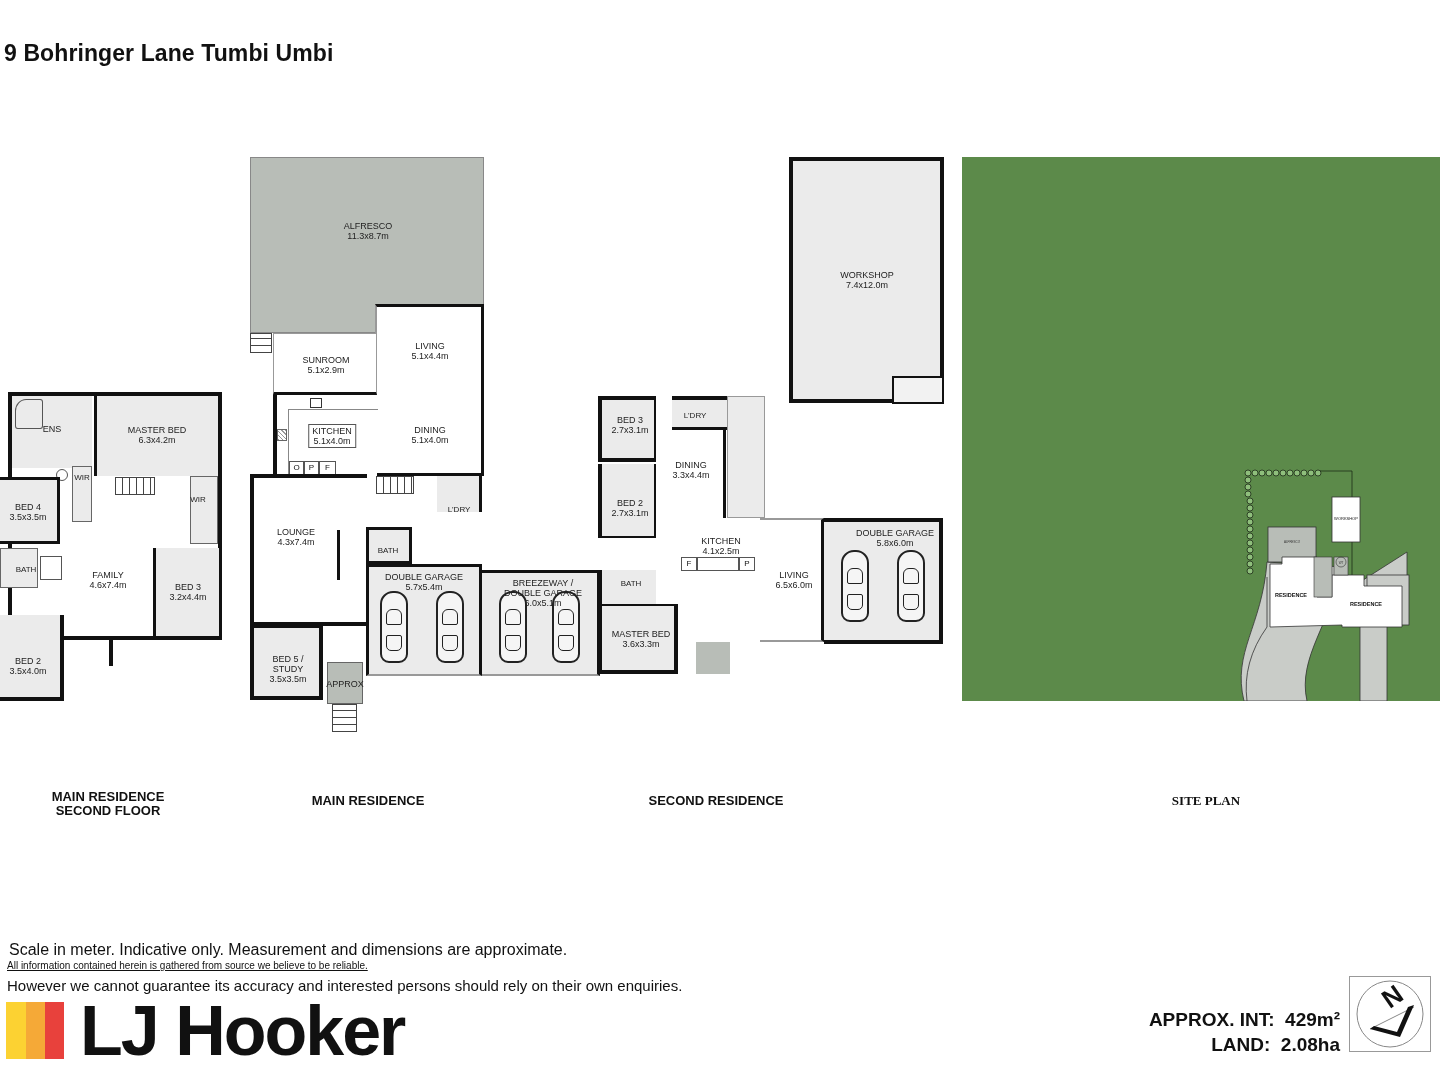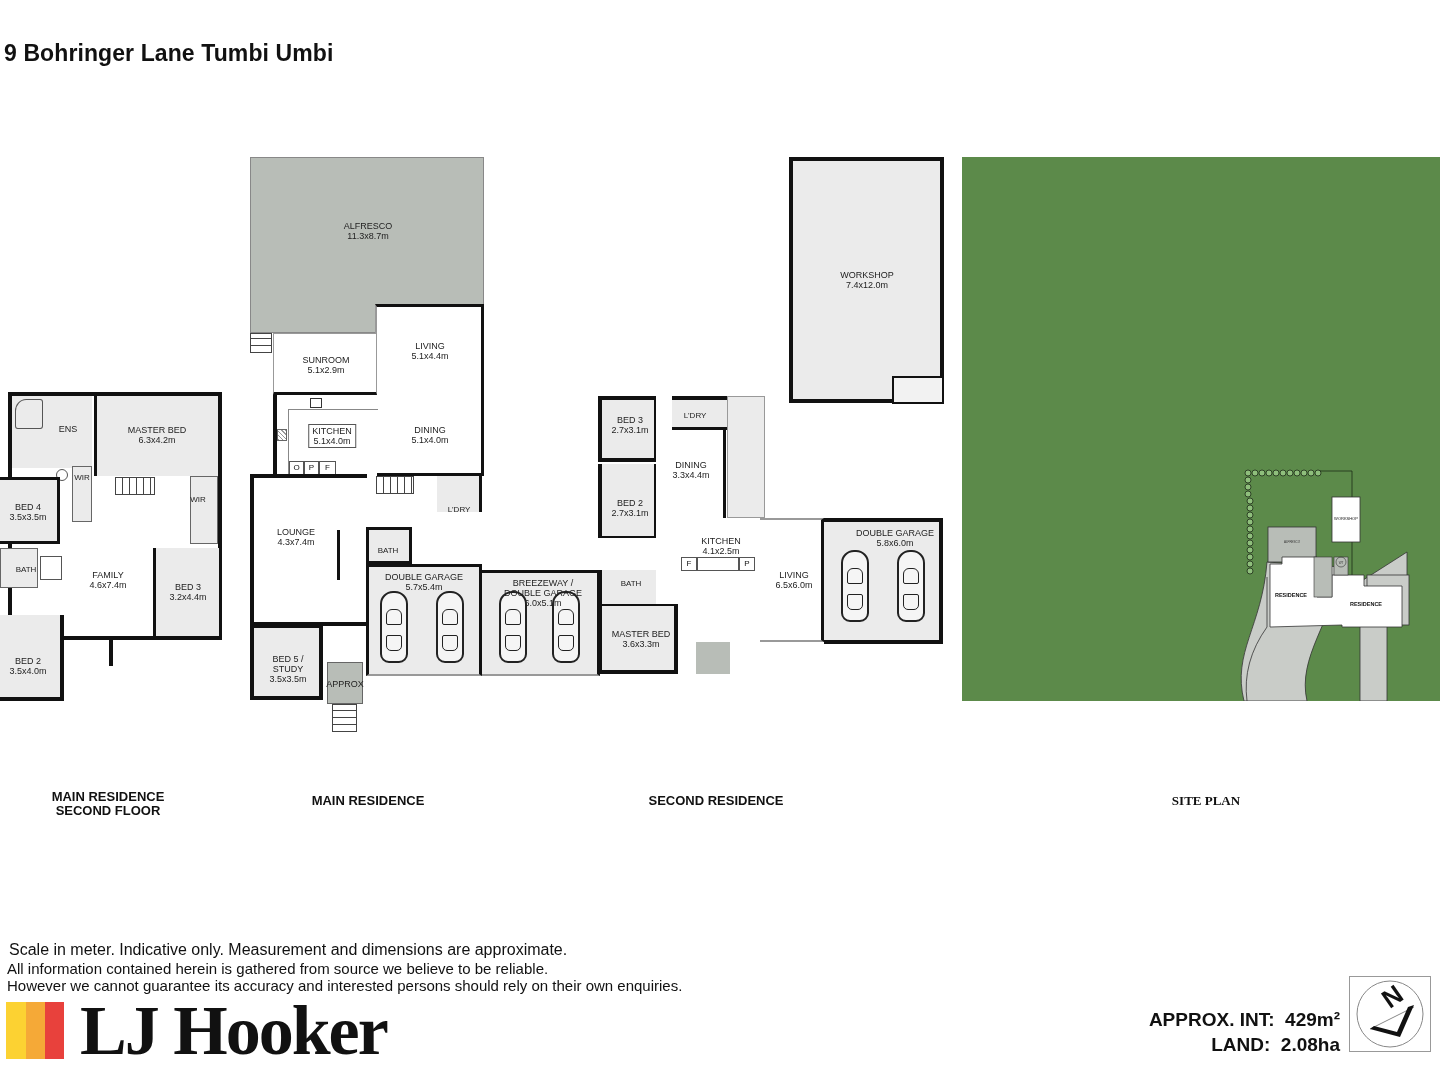--- a/index.html
+++ b/index.html
@@ -24,21 +24,21 @@
 </style>
 </head>
 <body>
 
 <div class="abs title">9 Bohringer Lane Tumbi Umbi</div>
 
 <div>
 
   <div class="room wall" style="left:8px;top:392px;width:214px;height:248px;background:#fff;"></div>
   <div class="room" style="left:12px;top:396px;width:80px;height:72px;"></div>
-  <div class="rlabel" style="left:68px;top:424px;">
+  <div class="rlabel" style="left:52px;top:424px;">
       <span>ENS</span>
     </div>
   <div class="abs" style="left:15px;top:399px;width:26px;height:28px;border:1px solid #555;border-radius:40% 10% 10% 10%;"></div>
   <div class="abs" style="left:56px;top:469px;width:10px;height:10px;border:1px solid #555;border-radius:50%;"></div>
 
   <div class="room" style="left:94px;top:396px;width:124px;height:80px;border-left:3px solid #111;"></div>
   <div class="rlabel" style="left:157px;top:425px;">
       <span>MASTER BED</span>
       <span>6.3x4.2m</span>
     </div>
@@ -302,30 +302,30 @@
 
 <div class="section" style="left:108px;top:790px;">
   <span style="display:block">MAIN RESIDENCE</span>
   <span style="display:block">SECOND FLOOR</span>
 </div>
 <div class="section" style="left:368px;top:794px;">MAIN RESIDENCE</div>
 <div class="section" style="left:716px;top:794px;">SECOND RESIDENCE</div>
 <div class="section" style="left:1206px;top:794px;font-family:Liberation Serif, serif;">SITE PLAN</div>
 
 <div class="abs disclaimer" style="top:941px;left:9px;">Scale in meter. Indicative only. Measurement and dimensions are approximate.</div>
-<div class="abs disclaimer" style="top:960px;font-size:15px;">All information contained herein is gathered from source we believe to be reliable.</div>
+<div class="abs disclaimer" style="top:960px;font-size:10px;text-decoration:underline;">All information contained herein is gathered from source we believe to be reliable.</div>
 <div class="abs disclaimer" style="top:977px;font-size:15px;">However we cannot guarantee its accuracy and interested persons should rely on their own enquiries.</div>
 
 <div class="abs" style="left:6px;top:1000px;display:flex;align-items:flex-start;">
   <div style="display:flex;height:57px;margin-top:2px;">
     <div style="width:20px;background:#fcd232;"></div>
     <div style="width:19px;background:#f5a937;"></div>
     <div style="width:19px;background:#e8413c;"></div>
   </div>
-  <div style="font-size:70px;font-weight:bold;letter-spacing:-2px;line-height:62px;margin-left:16px;font-family:Liberation Serif, serif;">LJ Hooker</div>
+  <div style="font-size:70px;font-weight:bold;letter-spacing:-2px;line-height:62px;margin-left:16px;font-family:Liberation Sans, sans-serif;">LJ Hooker</div>
 </div>
 
 <div class="stats" style="right:100px;top:1009px;">
   <span>APPROX. INT:</span>&nbsp;
   <span>429m²</span>
 </div>
 <div class="stats" style="right:100px;top:1034px;margin-left:32px;">
   <span>LAND:</span>&nbsp;
   <span>2.08ha</span>
 </div>

